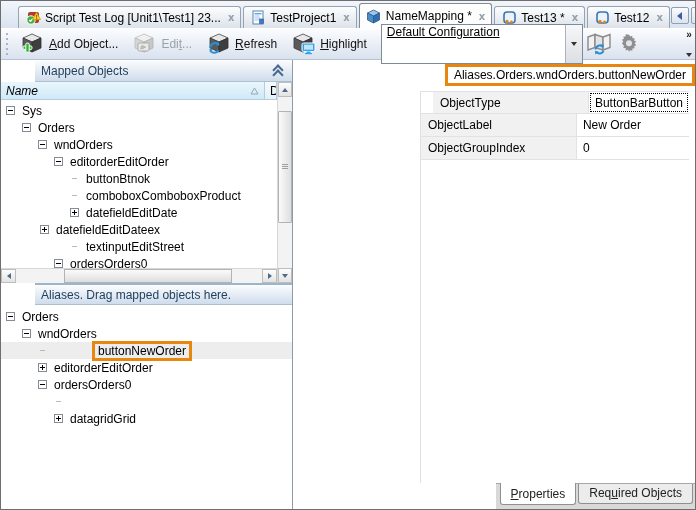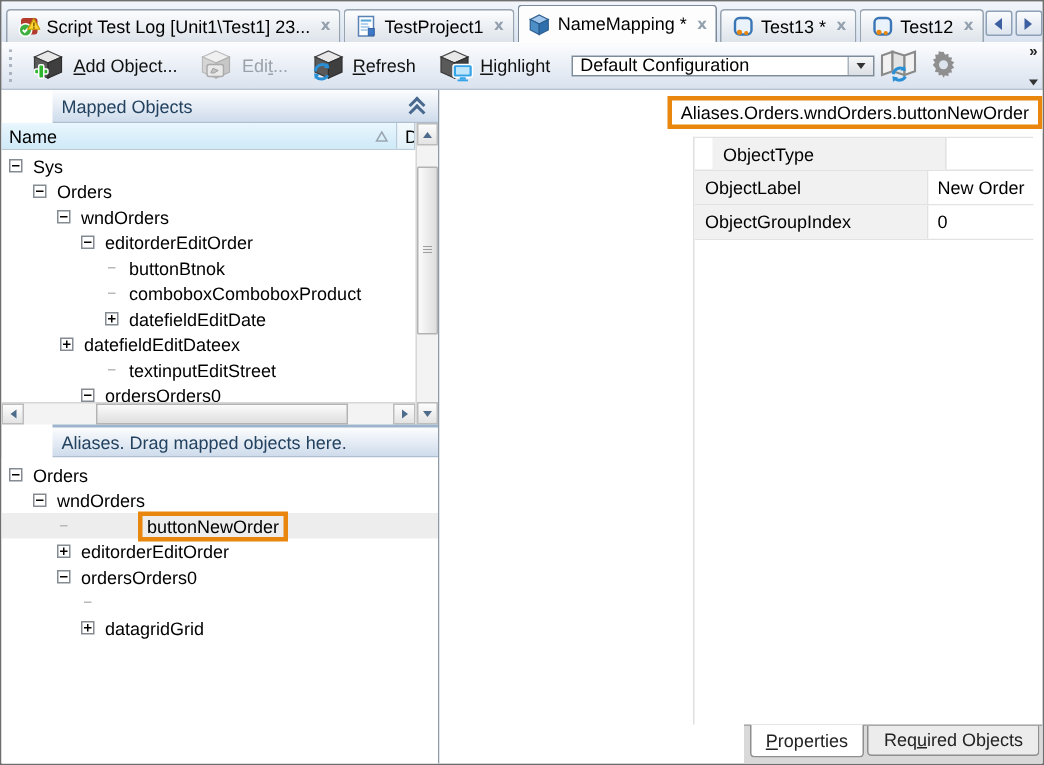--- a/index.html
+++ b/index.html
@@ -1,60 +1,60 @@
 <!DOCTYPE html>
 <html style="--accent: #E8860D;"><head>
 <meta charset="utf-8">
 <style>
   * { margin:0; padding:0; box-sizing:border-box; }
   html,body { width:696px; height:510px; }
   body { font-family:"Liberation Sans","DejaVu Sans",sans-serif; font-size:12px; color:#000; background:#fff; }
   .window { width:696px; height:510px; border:1px solid #6e6e6e; display:flex; flex-direction:column; overflow:hidden; background:#e9eef6; }
 
   
-  .tabbar { height:27px; background:linear-gradient(#f2f6fb,#d9e3f0); display:flex; align-items:flex-end; padding:0 2px; flex:0 0 auto; }
+  .tabbar { height:27px; background:linear-gradient(#f2f6fb,#d9e3f0); display:flex; align-items:flex-end; padding:0 16px; flex:0 0 auto; }
   .tab { display:flex; align-items:center; gap:4px; height:22px; margin:0 1px; padding:0 6px; border:1px solid #98a3b0; border-bottom:none; border-radius:3px 3px 0 0; background:linear-gradient(#fcfdfe,#dde3ea); cursor:default; white-space:nowrap; }
   .tab.active { background:#fdfdfe; height:25px; border-color:#7d8globalfa; border-color:#7d8a99; box-shadow:0 1px 0 #fff inset; }
   .tab .tabicon { width:16px; height:16px; display:inline-flex; align-items:center; justify-content:center; flex:0 0 auto; }
   .tab .tabclose { color:#93a0ad; font-weight:bold; font-size:10px; margin-left:3px; font-family:"DejaVu Sans",sans-serif; }
   .tabnav { margin-left:auto; display:flex; align-items:center; gap:2px; padding-bottom:4px; }
   .navbtn { width:18px; height:17px; border:1px solid #8da0b5; background:linear-gradient(#fafbfd,#dce4ee); display:flex; align-items:center; justify-content:center; border-radius:2px; }
   .tri { width:0; height:0; display:inline-block; }
   .tri-left  { border-top:4px solid transparent; border-bottom:4px solid transparent; border-right:5px solid #3b5fa0; }
   .tri-right { border-top:4px solid transparent; border-bottom:4px solid transparent; border-left:5px solid #3b5fa0; }
   .tri-down-sm { border-left:3px solid transparent; border-right:3px solid transparent; border-top:4px solid #333; }
 
   
   .toolbar { height:32px; background:linear-gradient(#fbfcfe,#d9e2ee); border-top:1px solid #fff; border-bottom:1px solid #b7c3d3; display:flex; align-items:center; padding:0 4px; gap:2px; position:relative; flex:0 0 auto; }
   .grip { width:5px; height:22px; background:repeating-linear-gradient(#aab4c2 0 2px, transparent 2px 5px); background-size:2px 100%; background-repeat:no-repeat; background-position:1px 0; margin-right:4px; }
   .tbtn { display:flex; align-items:center; gap:4px; padding:2px 7px 2px 4px; border:1px solid transparent; border-radius:2px; color:#111; }
   .tbtn.disabled { color:#9aa2ab; }
   .tbtn .ticon { width:24px; height:22px; position:relative; display:inline-block; }
   .mn { text-decoration:underline; }
-  .combo { width:202px; height:14px; background:#fff; border:1px solid #7d8b9a; display:flex; align-items:flex-end; margin-left:4px; }
+  .combo { width:202px; height:40px; background:#fff; border:1px solid #7d8b9a; display:flex; align-items:flex-start; margin-left:4px;text-decoration:underline; }
   .combo .cval { flex:1; padding:0 5px; white-space:nowrap; overflow:hidden; }
   .combo .cbtn { width:17px; height:100%; border-left:1px solid #aab4be; background:linear-gradient(#f6f7f8,#dcdfe3); display:flex; align-items:center; justify-content:center; }
   .tbicon-only { width:28px; height:26px; display:flex; align-items:center; justify-content:center; }
   .overflow-marks { position:absolute; right:3px; top:0; bottom:0; display:flex; flex-direction:column; justify-content:space-between; align-items:center; padding:2px 0; }
   .ovf { font-size:10px; font-weight:bold; color:#222; line-height:8px; }
 
   
   .main { flex:1; display:flex; min-height:0; background:#fff; }
   .left { width:292px; flex:0 0 auto; border-right:1px solid #8e9aa8; display:flex; flex-direction:column; min-height:0; background:#fff; }
   .right { flex:1; display:flex; flex-direction:column; min-width:0; background:#fff;align-items:flex-end; }
 
   .phead { height:22px; background:linear-gradient(#fcfdfe,#cfdcec); border-bottom:1px solid #aebfd2; color:#23425f; display:flex; align-items:center; padding:0 6px; flex:0 0 auto;margin-left:34px; }
   .phead .ptitle { flex:1; }
   .chev { width:14px; height:12px; position:relative; }
   .chev i, .chev b { position:absolute; left:2px; width:8px; height:8px; border-left:2px solid #49688e; border-top:2px solid #49688e; transform:rotate(45deg); }
   .chev i { top:1px; } .chev b { top:6px; }
 
   .colheader { height:18px; display:flex; border-bottom:1px solid #b9cbd8; flex:0 0 auto; }
   .colcell { display:flex; align-items:center; padding:0 5px; border-right:1px solid #b9cbd8; overflow:hidden; white-space:nowrap; }
-  .col-name { width:264px; background:linear-gradient(#e9f6fd,#cfeaf8); }
+  .col-name { width:264px; background:linear-gradient(#e9f6fd,#cfeaf8);font-style:italic; }
   .col-desc { flex:1; background:linear-gradient(#f4fafd,#e2f1f9); }
   .sorticon { margin-left:auto; }
   .sorticon svg { display:block; }
 
   .treewrap { flex:1; display:flex; min-height:0; }
   .treecol { flex:1; display:flex; flex-direction:column; min-width:0; }
   .tree { flex:1; overflow:hidden; padding-top:2px; background:#fff; }
   .trow { height:17px; display:flex; align-items:center; white-space:nowrap; }
   .trow.sel { background:#ededed;gap:40px; }
   .exp { width:9px; height:9px; flex:0 0 auto; margin-right:5px; position:relative; }
@@ -396,20 +396,21 @@
         </div>
     </div>
 
     <div class="right">
       <div class="pathrow">
         <span class="pathbox">Aliases.Orders.wndOrders.buttonNewOrder</span>
       </div>
       <div class="gridarea" id="prop-grid">
           <div class="prow">
             <div class="pname">ObjectType</div>
+            <div class="pval focused">ButtonBarButton</div>
           </div>
           <div class="prow">
             <div class="pname">ObjectLabel</div>
             <div class="pval">New Order</div>
           </div>
           <div class="prow">
             <div class="pname">ObjectGroupIndex</div>
             <div class="pval">0</div>
           </div>
         </div>

